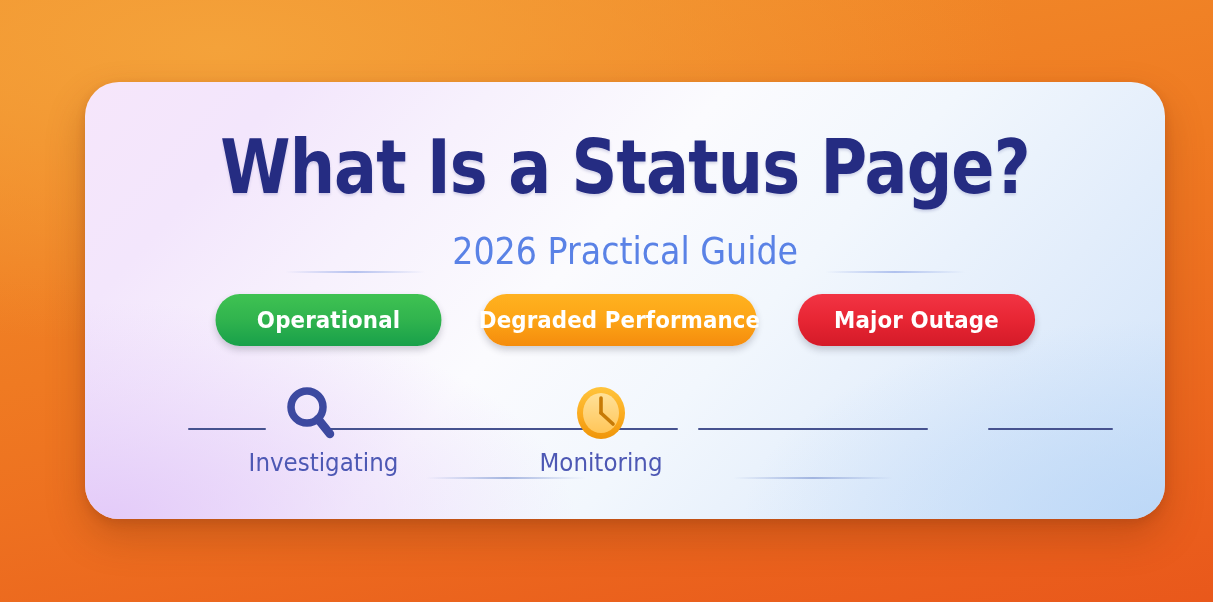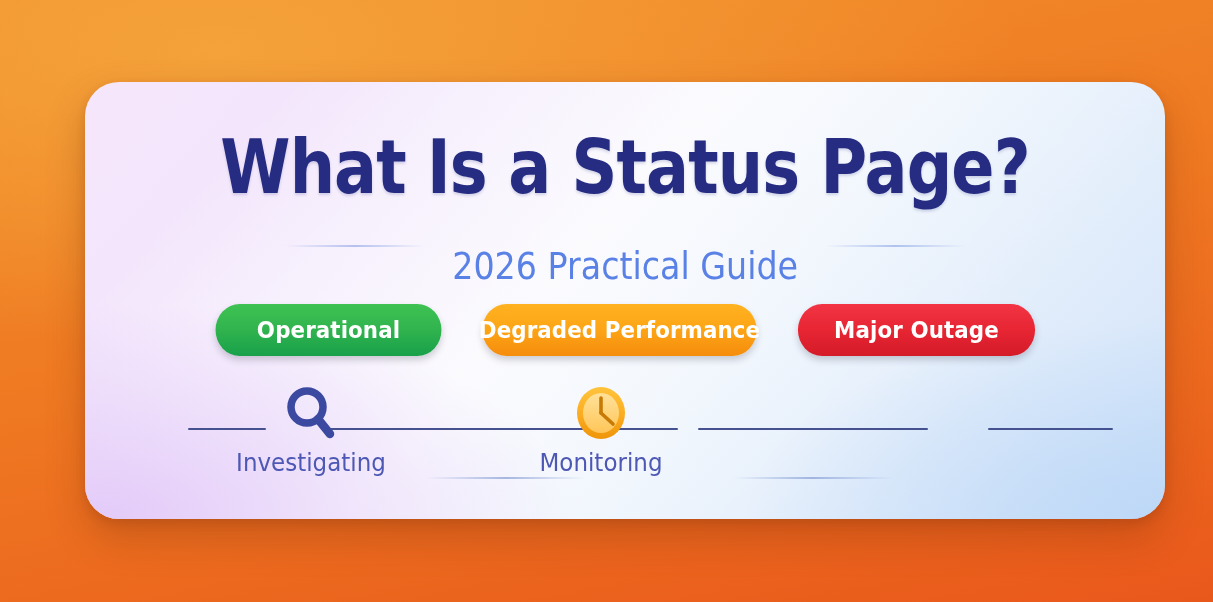--- a/index.html
+++ b/index.html
@@ -86,24 +86,23 @@
     transform: scaleX(0.86);
   }
 
   
   .subtitle-row {
     position: absolute;
     left: 0;
     right: 0;
     top: 148px;
     display: flex;
-    align-items: flex-start;
+    align-items: flex-end;
     justify-content: center;
     gap: 8px;
-    margin-top: 15px;
   }
   .sub-rule {
     width: 140px;
     height: 2px;
     border-radius: 2px;
     background: linear-gradient(90deg, rgba(126,152,226,0) 0%, rgba(126,152,226,0.55) 50%, rgba(126,152,226,0) 100%);
   }
   .subtitle {
     font-family: "DejaVu Sans", sans-serif;
     font-size: 37px;
@@ -112,21 +111,21 @@
     letter-spacing: 0px;
     white-space: nowrap;
     transform: scaleX(0.9);
   }
 
   
   .badges {
     position: absolute;
     left: 0;
     right: 0;
-    top: 222px;
+    top: 212px;
     display: flex;
     justify-content: center;
     align-items: center;
     gap: 22px;
   }
   .badge {
     height: 52px;
     border-radius: 26px;
     display: flex;
     align-items: center;
@@ -179,21 +178,21 @@
     position: absolute;
     inset: 0;
   }
   .tl-node {
     position: absolute;
     top: 0;
     width: 190px;
     margin-left: -95px;
     text-align: center;
   }
-  .tl-node-0 { left: 123px; }
+  .tl-node-0 { left: 123px; text-align: right; }
   .tl-node-1 { left: 413px; }
   .tl-node-2 { left: 685px; }
 
   .tl-icon {
     height: 62px;
     display: flex;
     align-items: center;
     justify-content: center;
   }
   .tl-label {

